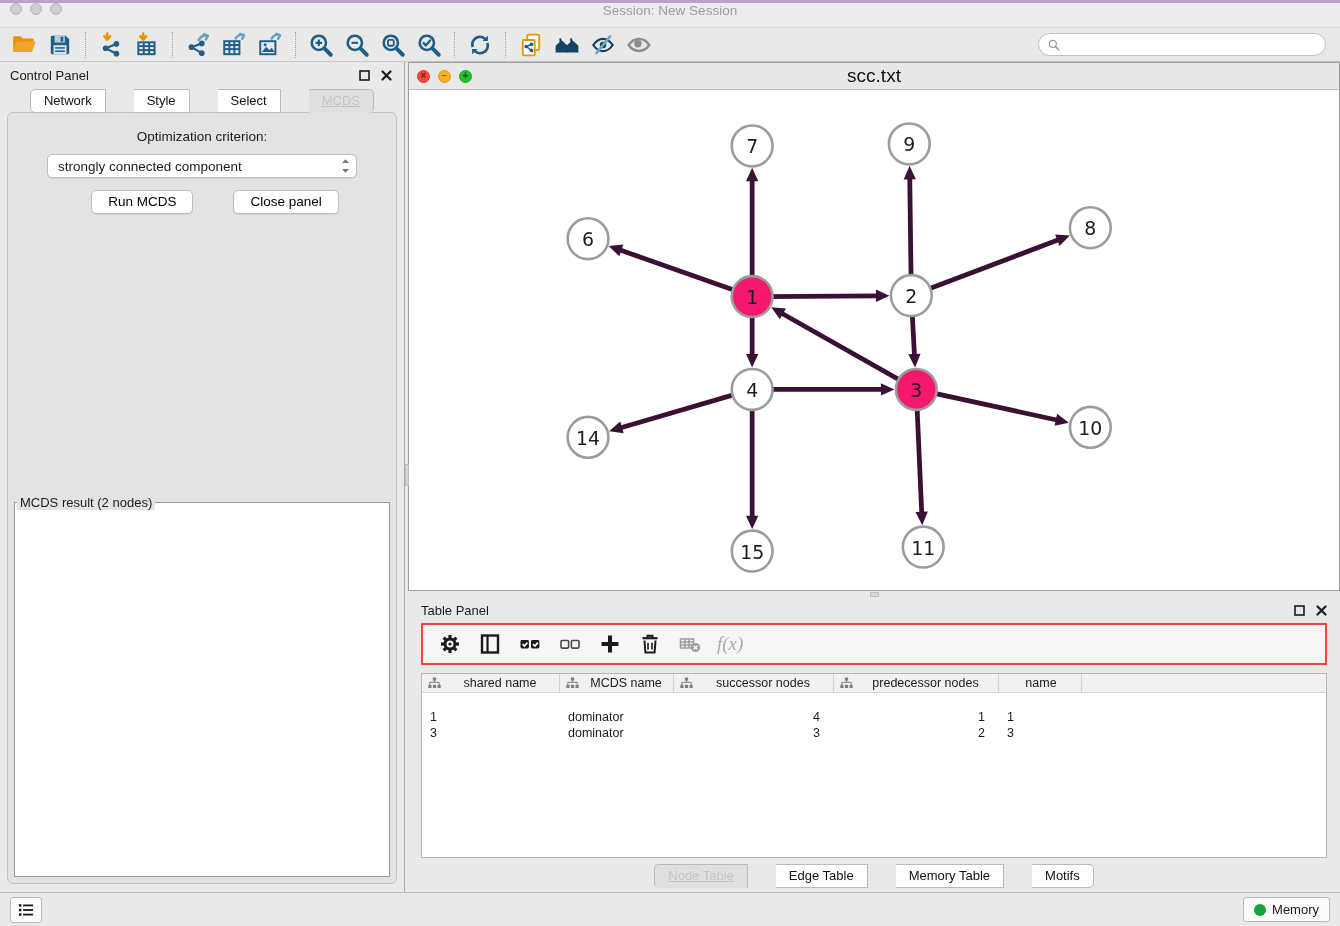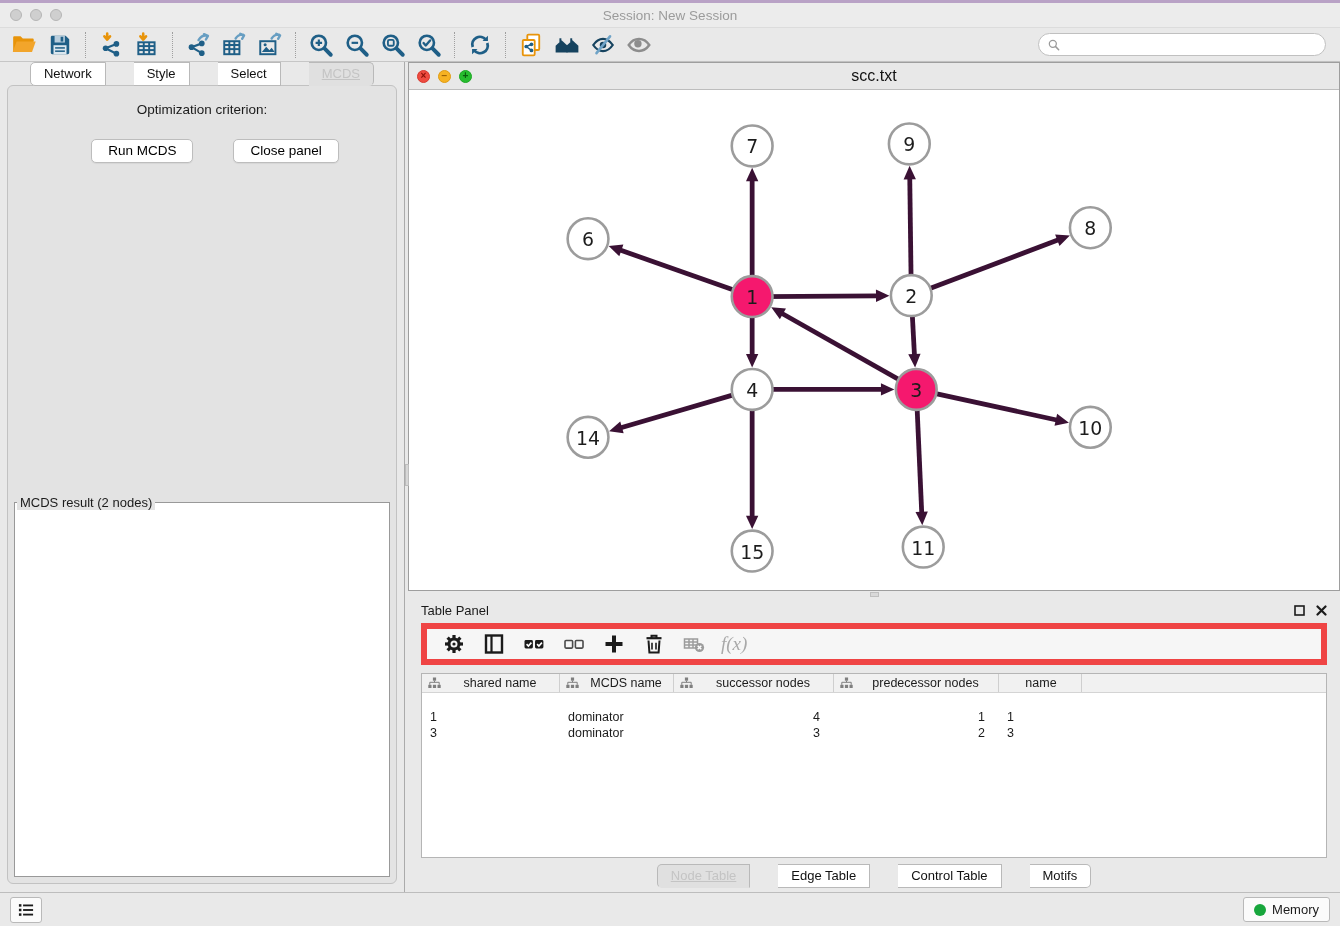--- a/index.html
+++ b/index.html
@@ -4,21 +4,21 @@
 <style>
   * { box-sizing: border-box; margin: 0; padding: 0; }
   html,body { width:1340px; height:926px; }
   body {
     font-family: "Liberation Sans", sans-serif;
     background:#e9e9e9; color:#1b1b1b; overflow:hidden; position:relative;
     font-size:13px;
   }
   .accent-strip { height:3px; background:#b9a2c6; }
   
-  .titlebar { height:25px; background:#ececec; display:flex; align-items:center; position:relative; border-bottom:1px solid #dcdcdc;}
+  .titlebar { height:25px; background:#ececec; display:flex; align-items:flex-start; position:relative; border-bottom:1px solid #dcdcdc;}
   .traffic-inactive { position:absolute; left:10px; display:flex; gap:8px; }
   .traffic-inactive span { width:12px; height:12px; border-radius:50%; background:#cfcfcf; border:1px solid #b6b6b6; }
   .win-title { flex:1; text-align:center; color:#9b9b9b; font-size:13.5px; }
   
   .toolbar { height:34px; background:#e9e9e9; border-bottom:1px solid #c6c6c6; display:flex; align-items:center; padding:0 6px; }
   .tb-btn { width:36px; height:30px; display:flex; align-items:center; justify-content:center; }
   .tb-btn svg { width:26px; height:26px; }
   .tsep { width:0; height:26px; border-left:1px dotted #9f9f9f; margin:0 7px; }
   .search { margin-left:auto; margin-right:8px; width:288px; height:23px; background:#fff; border:1px solid #c0c0c0; border-radius:12px; display:flex; align-items:center; padding:0 4px 0 8px; }
   .search input { border:none; outline:none; flex:1; font-size:13px; background:transparent; font-family:"Liberation Sans",sans-serif; }
@@ -51,27 +51,27 @@
   .hsplit { height:7px; background:#e9e9e9; position:relative; }
   .hsplit .grip { position:absolute; left:50%; top:1px; width:9px; height:5px; margin-left:-4px; background:#d9d9d9; border:1px solid #bfbfbf; }
   
   .network-window { height:529px; display:flex; flex-direction:column; border:1px solid #9e9e9e; background:#fff; box-shadow:0 1px 3px rgba(0,0,0,.15); }
   .net-titlebar { height:27px; background:#e8e8e8; border-bottom:1px solid #bdbdbd; display:flex; align-items:center; justify-content:center; position:relative; }
   .lights { position:absolute; left:8px; display:flex; gap:8px; }
   .light { width:13px; height:13px; border-radius:50%; display:flex; align-items:center; justify-content:center; font-size:10px; font-weight:bold; line-height:1; }
   .light.red { background:#ee4b40; color:#8c1007; border:1px solid #d8382e;}
   .light.yellow { background:#f6b222; color:#9a6003; border:1px solid #e09c12;}
   .light.green { background:#27bd2e; color:#0a5d0e; border:1px solid #1da825;}
-  .net-title-text { font-size:16px; color:#111; }
+  .net-title-text { font-size:19px; color:#111; }
   .canvas { flex:1; position:relative; background:#fff; }
   .canvas svg { position:absolute; inset:0; }
   
   .table-panel { flex:1; display:flex; flex-direction:column; background:#e9e9e9; padding:0 13px; min-height:0;justify-content:flex-end; }
   .tp-header { height:25px; display:flex; align-items:center; font-size:13px; }
-  .tp-toolbar { height:42px; background:#f6f6f6; border:6px solid #ef4444; display:flex; align-items:center; padding:0 12px; gap:10px; }
+  .tp-toolbar { height:42px; background:#f6f6f6; border:2px solid #ef4444; display:flex; align-items:center; padding:0 12px; gap:10px; }
   .tp-icon { width:30px; height:30px; display:flex; align-items:center; justify-content:center; }
   .tp-icon svg { width:24px; height:24px; }
   .fx-label { font-family:"Liberation Serif", serif; font-style:italic; font-size:19px; color:#a9a9a9; padding-left:2px;}
   .tp-table { flex:1; margin-top:8px; background:#fff; border:1px solid #b5b5b5; overflow:hidden; display:flex; flex-direction:column; min-height:0;gap:16px;}
   .thead { display:flex; height:19px; background:#f1f1f1; border-bottom:1px solid #d4d4d4; flex:0 0 auto;}
   .th { display:flex; align-items:center; padding:0 4px 0 6px; border-right:1px solid #cfcfcf; font-size:12.5px; gap:4px; }
   .th .th-label { flex:1; text-align:center; white-space:nowrap; }
   .tbody { flex:1; background:#fff; }
   .tr { display:flex; height:16px; align-items:center; font-size:12.5px; }
   .td { white-space:nowrap; overflow:hidden; }
@@ -258,28 +258,46 @@
         <circle cx="10" cy="10" r="6" fill="none" stroke="#9a9a9a" stroke-width="2.2"></circle>
         <line x1="14.8" y1="14.8" x2="20" y2="20" stroke="#9a9a9a" stroke-width="2.6" stroke-linecap="round"></line>
       </svg>
     <input placeholder="" style="">
   </div>
 </div>
 
 <div class="main">
 
   <div class="control-panel">
+    <div class="panel-header">
+      <span>Control Panel</span>
+      <span class="panel-header-icons">
+        <svg width="11" height="11" viewBox="0 0 11 11">
+            <rect x="1" y="1" width="9" height="9" fill="none" stroke="#1b1b1b" stroke-width="1.6"></rect>
+          </svg>
+        <svg width="11" height="11" viewBox="0 0 11 11">
+            <path d="M1.5 1.5l8 8M9.5 1.5l-8 8" stroke="#1b1b1b" stroke-width="2.2" stroke-linecap="round"></path>
+          </svg>
+      </span>
+    </div>
     <div class="seg-bar">
         <div class="seg-tab">Network</div>
         <div class="seg-tab">Style</div>
         <div class="seg-tab">Select</div>
         <div class="seg-tab selected">MCDS</div>
       </div>
     <div class="cp-box">
       <div class="opt-label">Optimization criterion:</div>
+      <div class="mac-select">
+        <span class="sel-text">strongly connected component</span>
+        <svg width="11" height="16" viewBox="0 0 11 16">
+            <path d="M5.5 1.2L9 5H2z" fill="#777"></path>
+            <path d="M5.5 14.8L2 11h7z" fill="#777"></path>
+          </svg>
+      </div>
       <div class="btn-row">
         <button class="mac-btn">Run MCDS</button>
         <button class="mac-btn">Close panel</button>
       </div>
       <div class="cp-spacer"></div>
       <fieldset class="result">
         <legend>MCDS result (2 nodes)</legend>
         <div class="result-text">1
 3</div>
         <div class="result-scroll"></div>
@@ -558,21 +576,21 @@
               <div class="td align-right" style="width: 160px;">3</div>
               <div class="td align-right" style="width: 165px;">2</div>
               <div class="td align-left" style="width: 83px;">3</div>
             </div>
           </div>
       </div>
       <div class="tp-tabs">
         <div class="seg-bar">
             <div class="seg-tab selected">Node Table</div>
             <div class="seg-tab">Edge Table</div>
-            <div class="seg-tab">Control Table</div>
+            <div class="seg-tab">Memory Table</div>
             <div class="seg-tab">Motifs</div>
           </div>
       </div>
     </div>
   </div>
 </div>
 
 <div class="statusbar">
   <div class="sq-btn">
     <svg viewBox="0 0 24 24" fill="#1b1b1b">

